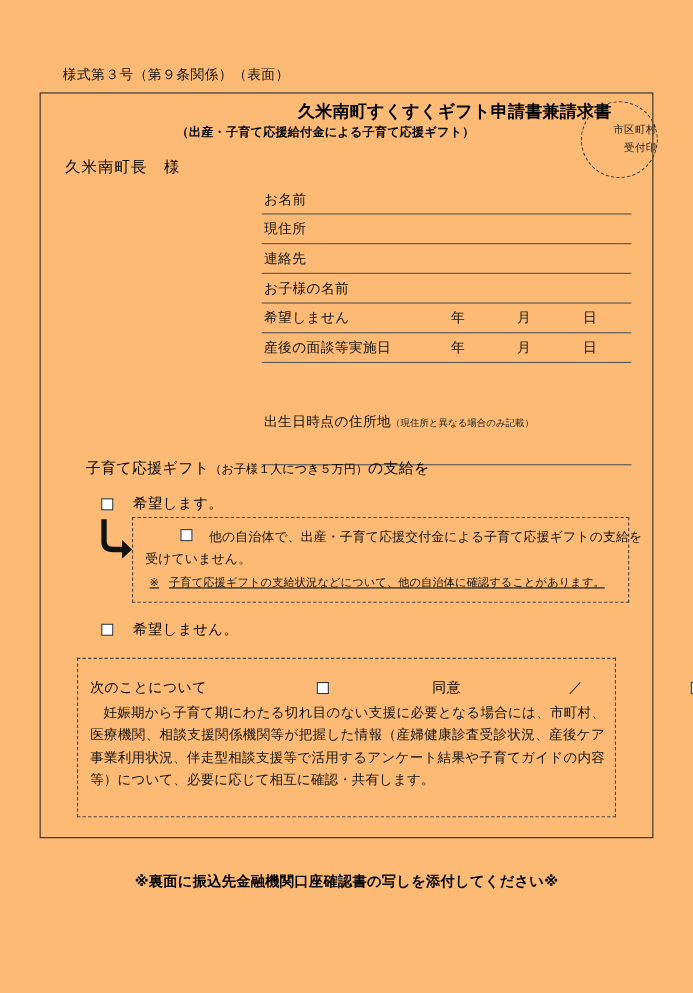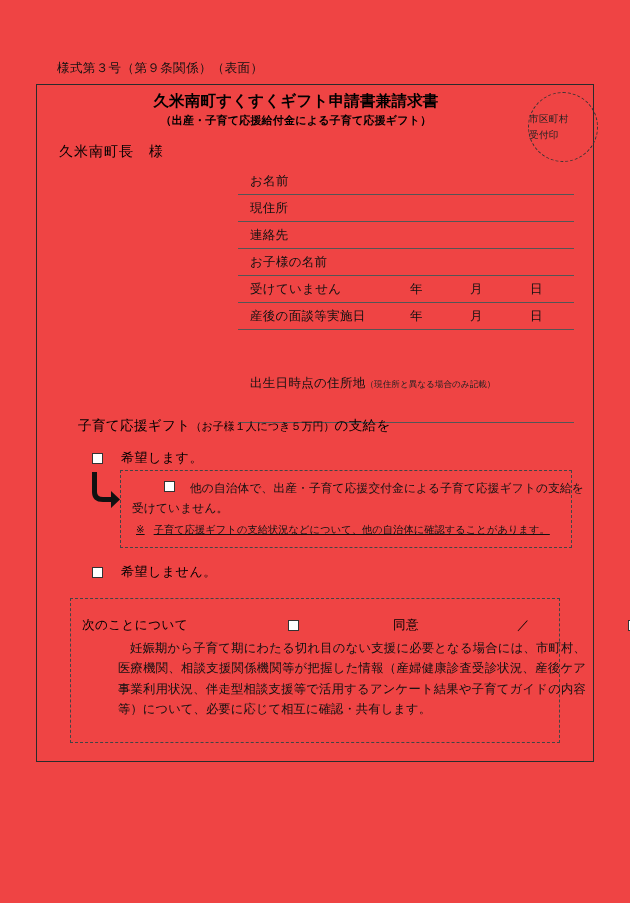--- a/index.html
+++ b/index.html
@@ -8,21 +8,21 @@
     background: #ffffff;
   }
   body {
     font-family: "DejaVu Sans", "Liberation Sans", sans-serif;
     color: #1a1a1a;
   }
   .page {
     position: relative;
     width: 630px;
     height: 903px;
-    background: #ef4444;
+    background: #fdba74;
     overflow: hidden;
   }
 
   
   .form-no {
     position: absolute;
     left: 57px;
     top: 60px;
     font-size: 12.5px;
     letter-spacing: 0.4px;
@@ -40,21 +40,21 @@
     border: 1.4px solid #2b2b2b;
     box-sizing: border-box;
   }
 
   
   .title-main {
     position: absolute;
     left: 36px;
     top: 91px;
     width: 520px;
-    text-align: center;
+    text-align: right;
     font-size: 15.5px;
     font-weight: bold;
     letter-spacing: 0.2px;
     color: #000;
   }
   .title-sub {
     position: absolute;
     left: 36px;
     top: 113px;
     width: 520px;
@@ -70,21 +70,21 @@
     position: absolute;
     left: 528px;
     top: 92px;
     width: 70px;
     height: 70px;
     border: 1.2px dashed #333;
     border-radius: 50%;
     box-sizing: border-box;
     display: flex;
     flex-direction: column;
-    align-items: flex-start;
+    align-items: flex-end;
     justify-content: center;
     gap: 6px;
   }
   .stamp span {
     font-size: 9.6px;
     color: #222;
     letter-spacing: 0.3px;
     line-height: 1;
   }
 
@@ -107,21 +107,21 @@
     width: 336px;
   }
   .field-row {
     position: relative;
     height: 27px;
     border-bottom: 1.1px solid #555;
     box-sizing: border-box;
   }
   .field-row .lbl {
     position: absolute;
-    left: 12px;
+    left: 2px;
     bottom: 4px;
     font-size: 12.5px;
     color: #111;
     letter-spacing: 0.3px;
     white-space: nowrap;
   }
   .field-row .lbl .note {
     font-size: 8.6px;
     letter-spacing: 0;
     color: #222;
@@ -263,21 +263,20 @@
     position: absolute;
     left: 82px;
     top: 638px;
     width: 468px;
     font-size: 12.3px;
     line-height: 20.4px;
     color: #111;
     letter-spacing: 0.1px;
     text-indent: 12px;
     text-align: justify;
-    margin-left: 36px;
   }
 
   
   .footer-note {
     position: absolute;
     left: 36px;
     top: 792px;
     width: 558px;
     text-align: center;
     font-size: 13px;
@@ -317,21 +316,21 @@
 
     <div class="field-row">
       <div class="lbl">連絡先</div>
     </div>
 
     <div class="field-row">
       <div class="lbl">お子様の名前</div>
     </div>
 
     <div class="field-row">
-      <div class="lbl">受けていません</div>
+      <div class="lbl">希望しません</div>
       <div class="dateunit du-y">年</div>
       <div class="dateunit du-m">月</div>
       <div class="dateunit du-d">日</div>
     </div>
 
     <div class="field-row">
       <div class="lbl">産後の面談等実施日</div>
       <div class="dateunit du-y">年</div>
       <div class="dateunit du-m">月</div>
       <div class="dateunit du-d">日</div>
@@ -391,14 +390,15 @@
     <span class="gap4"></span>
     <span class="cbox"></span>
     <span class="gap5"></span>
     <span>拒否</span>
     <span class="gap6"></span>
     <span>します。</span>
   </div>
 
   <div class="consent-body">妊娠期から子育て期にわたる切れ目のない支援に必要となる場合には、市町村、医療機関、相談支援関係機関等が把握した情報（産婦健康診査受診状況、産後ケア事業利用状況、伴走型相談支援等で活用するアンケート結果や子育てガイドの内容等）について、必要に応じて相互に確認・共有します。</div>
 
+  <div class="footer-note">※裏面に振込先金融機関口座確認書の写しを添付してください※</div>
 
 </div>
 
 </body></html>

